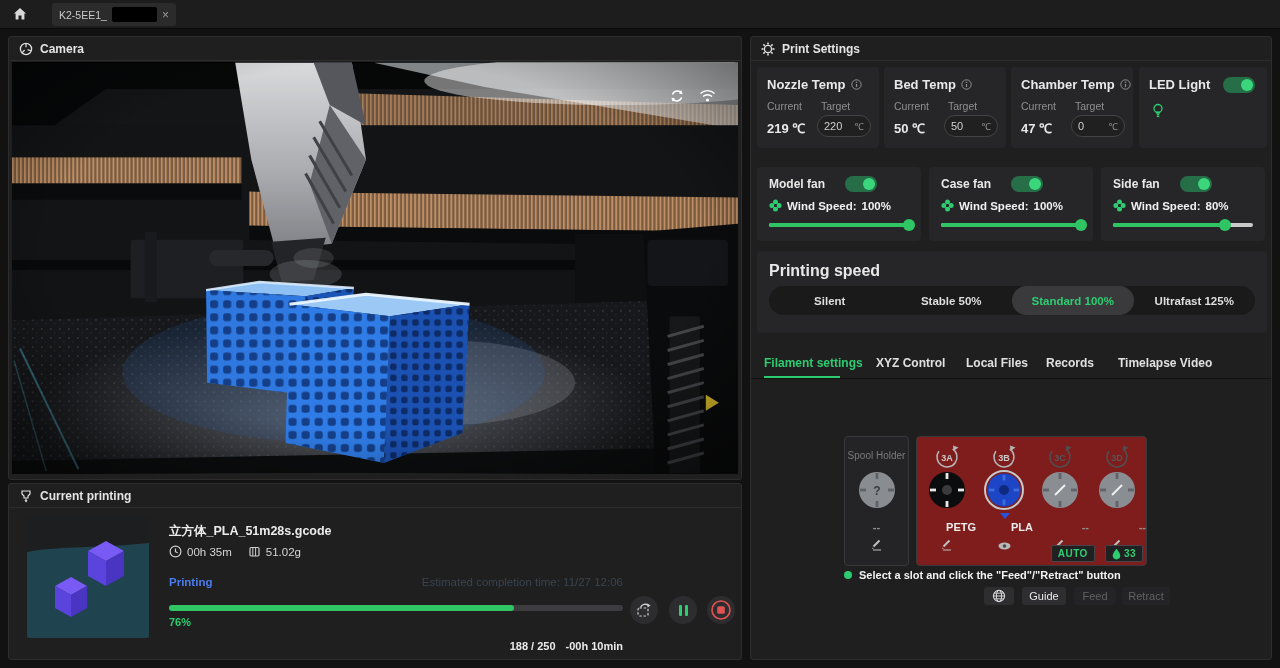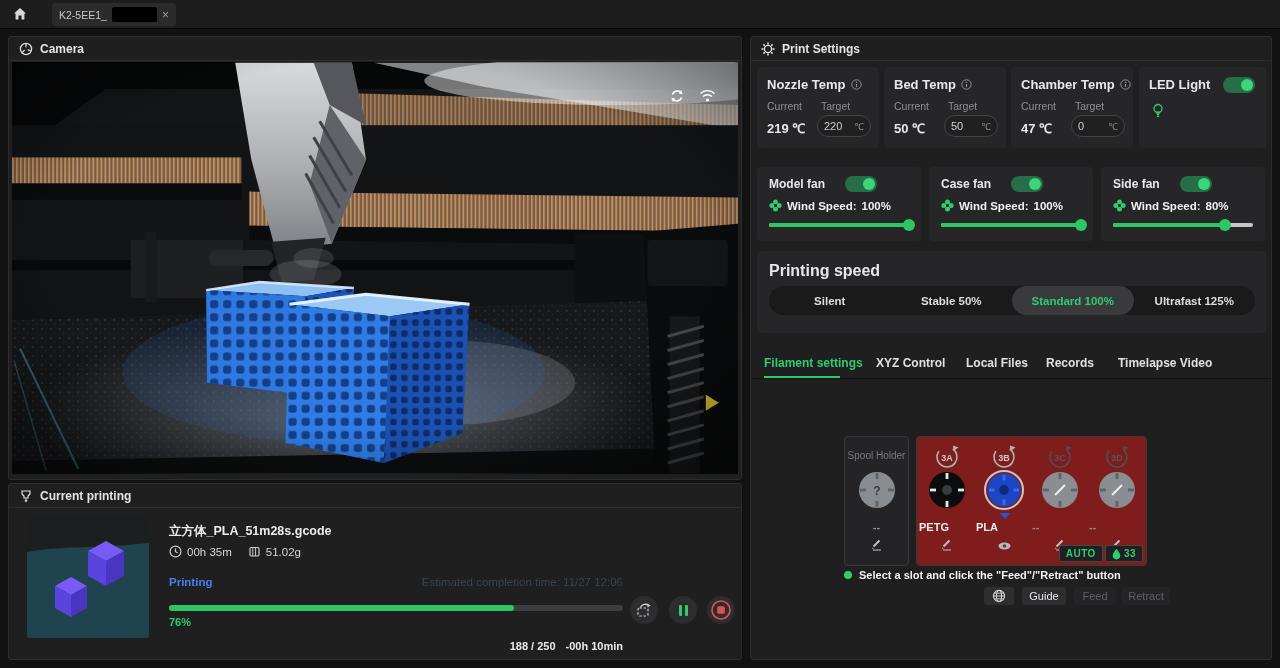--- a/index.html
+++ b/index.html
@@ -93,24 +93,24 @@
   .slots-box{position:absolute;left:165px;top:399px;width:231px;height:130px;border:1px solid #39393b;border-radius:4px;background:#7f1d1d;box-sizing:border-box;}
   .sb-label{position:absolute;left:0;top:13px;width:100%;text-align:center;font-size:10px;color:#7a7a7a;}
   .sb-spool{position:absolute;left:12px;top:33px;}
   .sb-mat{position:absolute;left:0;top:84px;width:100%;text-align:center;font-size:11px;font-weight:bold;color:#8f8f8f;}
   .sb-edit{position:absolute;left:25px;top:100px;}
   .slot{position:absolute;top:0;width:57px;height:100%;}
   #slot-0{left:2px;} #slot-1{left:59px;} #slot-2{left:115px;} #slot-3{left:172px;}
   .slot-ring{position:absolute;left:15px;top:7px;}
   .slot-spool{position:absolute;left:8px;top:33px;}
   .slot-tri{position:absolute;left:24px;top:76px;width:0;height:0;border-left:5px solid transparent;border-right:5px solid transparent;border-top:6px solid #2953d8;}
-  .slot-mat{position:absolute;left:0;top:84px;width:100%;text-align:left;font-size:11px;font-weight:bold;color:#ececec;}
+  .slot-mat{position:absolute;left:0;top:84px;width:100%;text-align:right;font-size:11px;font-weight:bold;color:#ececec;}
   .slot-mat.dim{color:#8f8f8f;}
   .slot-act{position:absolute;left:21px;top:100px;}
-  .badges{position:absolute;right:3px;bottom:3px;display:flex;gap:2px;}
+  .badges{position:absolute;right:3px;bottom:3px;display:flex;gap:10px;}
   .badge{height:15px;border:1px solid #45464a;background:#202022;border-radius:2px;display:flex;align-items:center;justify-content:center;gap:3px;padding:0 6px;font-size:10px;font-weight:bold;color:var(--green);letter-spacing:.5px;}
   .hint{position:absolute;left:93px;top:532px;display:flex;align-items:center;gap:7px;font-size:11px;font-weight:bold;color:#f2f2f2;}
   .hint .dot{width:8px;height:8px;border-radius:50%;background:var(--green);}
   .act-btn{position:absolute;top:550px;height:18px;border-radius:3px;display:flex;align-items:center;justify-content:center;font-size:11px;box-sizing:border-box;}
   #btn-globe{left:233px;width:30px;background:#2e2e30;}
   #btn-guide{left:271px;width:44px;background:#2e2e30;color:#eaeaea;}
   #btn-feed{left:323px;width:42px;background:#242426;color:#616163;}
   #btn-retract{left:371px;width:48px;background:#242426;color:#616163;}
 </style>
 </head>

